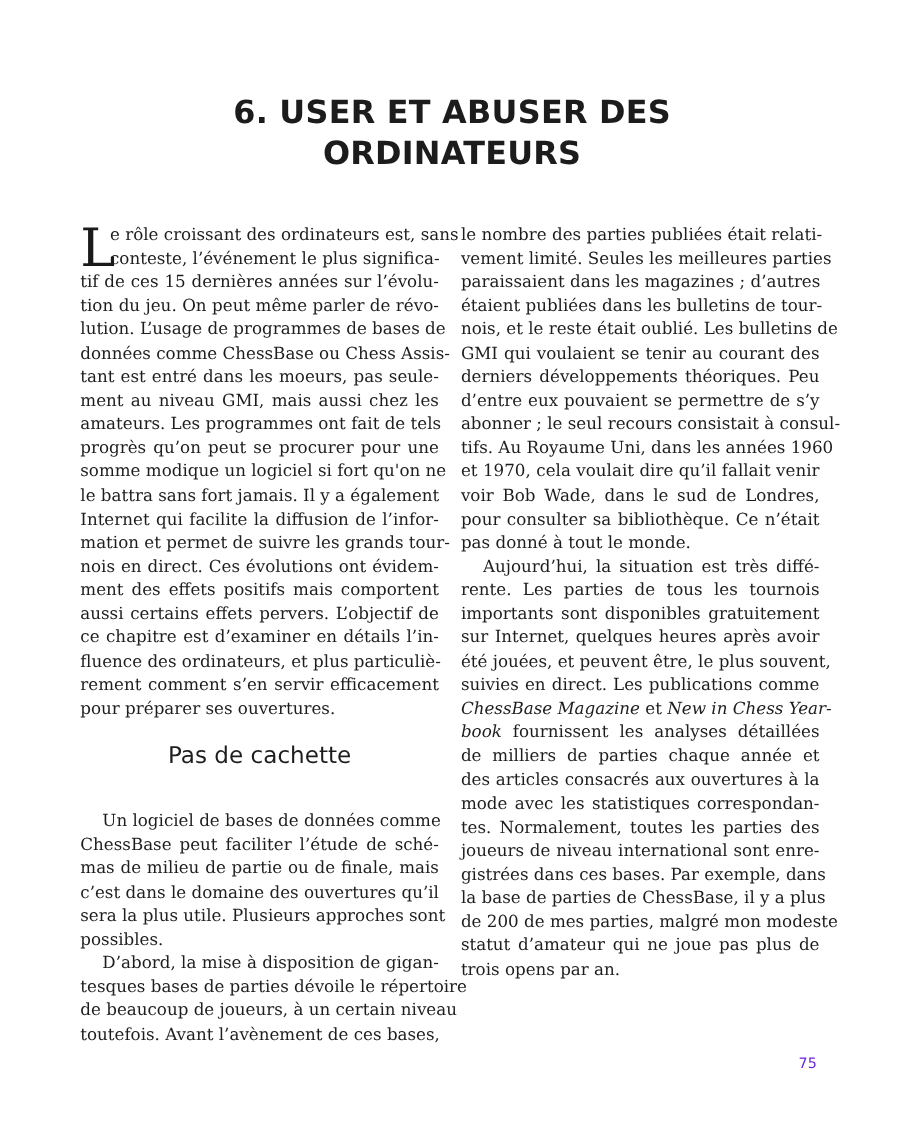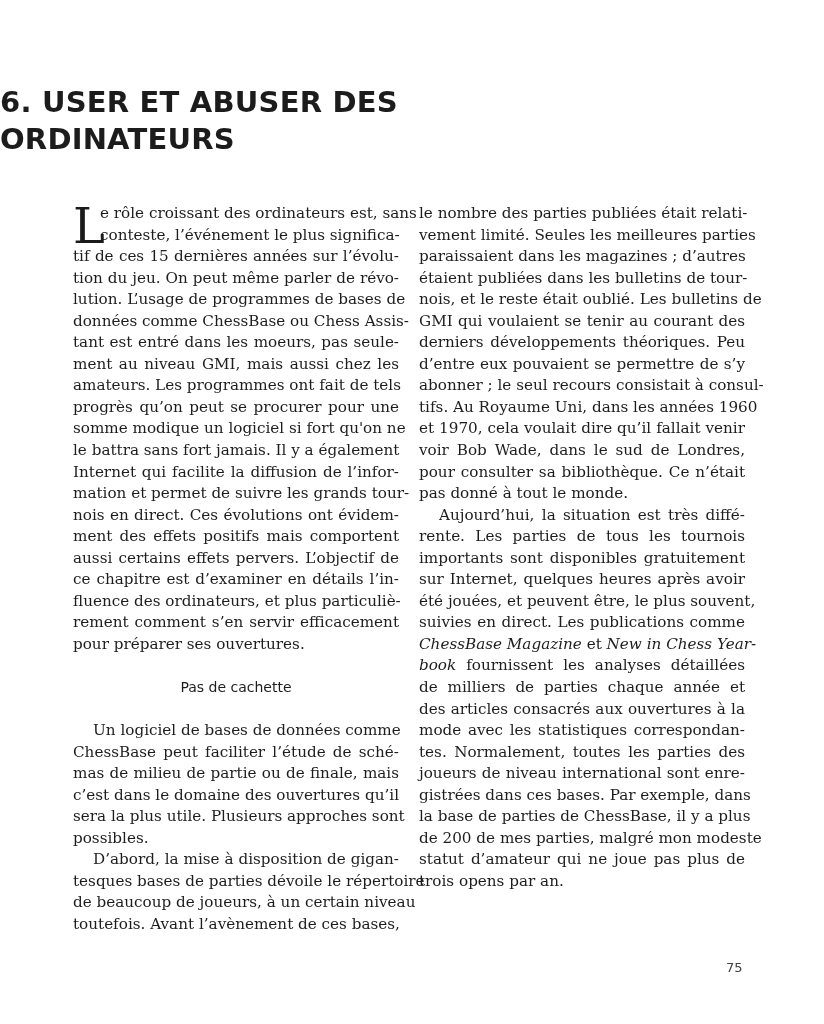--- a/index.html
+++ b/index.html
@@ -1,47 +1,47 @@
 <!DOCTYPE html>
 <html><head>
 <meta charset="utf-8">
 <style>
   html, body { margin: 0; padding: 0; background: #ffffff; }
   body { width: 824px; height: 1024px; position: relative; overflow: hidden; color: #1a1a1a; }
   .title {
     position: absolute; left: 0; top: 84px; width: 822px;
-    font-family: "DejaVu Sans", sans-serif; font-weight: bold;
+    text-align: center; font-family: "DejaVu Sans", sans-serif; font-weight: bold;
     font-size: 29px; line-height: 37px; letter-spacing: 0.2px; color: #1c1c1c;
   }
   .title div { white-space: nowrap; }
   .col {
     position: absolute; top: 203px; width: 326px;
     font-family: "DejaVu Serif", serif; font-size: 15.2px; line-height: 21.55px;
     color: #1d1d1d;
   }
   .col.left { left: 73px; }
   .col.right { left: 419px; }
   .line { display: block; white-space: nowrap; text-align: justify; text-align-last: justify; height: 21.55px; }
   .line.last { text-align-last: left; }
   .line.indent { padding-left: 20px; }
   .line.drop { padding-left: 27px; }
   .dropcap {
     position: absolute; left: 0; top: 0px; font-family: "DejaVu Serif", serif;
     font-size: 48px; line-height: 46px; color: #1a1a1a;
   }
   .subhead {
     display: block; text-align: center; font-family: "DejaVu Sans", sans-serif;
-    font-size: 14px; line-height: 21.55px; height: 43px; padding-top: 22px; box-sizing: border-box;
-    margin-bottom: 0px;
+    font-size: 21px; line-height: 21.55px; height: 43px; padding-top: 22px; box-sizing: border-box;
+    margin-bottom: 16px;
   }
   .spacer { display: block; height: 21.55px; }
   i { font-style: italic; }
   .page-number {
     position: absolute; left: 726px; top: 960px; font-family: "DejaVu Sans", sans-serif;
-    font-size: 13px; color: #404040;
+    font-size: 13px; color: #6d28d9;
   }
 </style>
 </head>
 <body>
 
 <div class="title">
   <div>6. USER ET ABUSER DES</div>
   <div>ORDINATEURS</div>
 </div>
 

